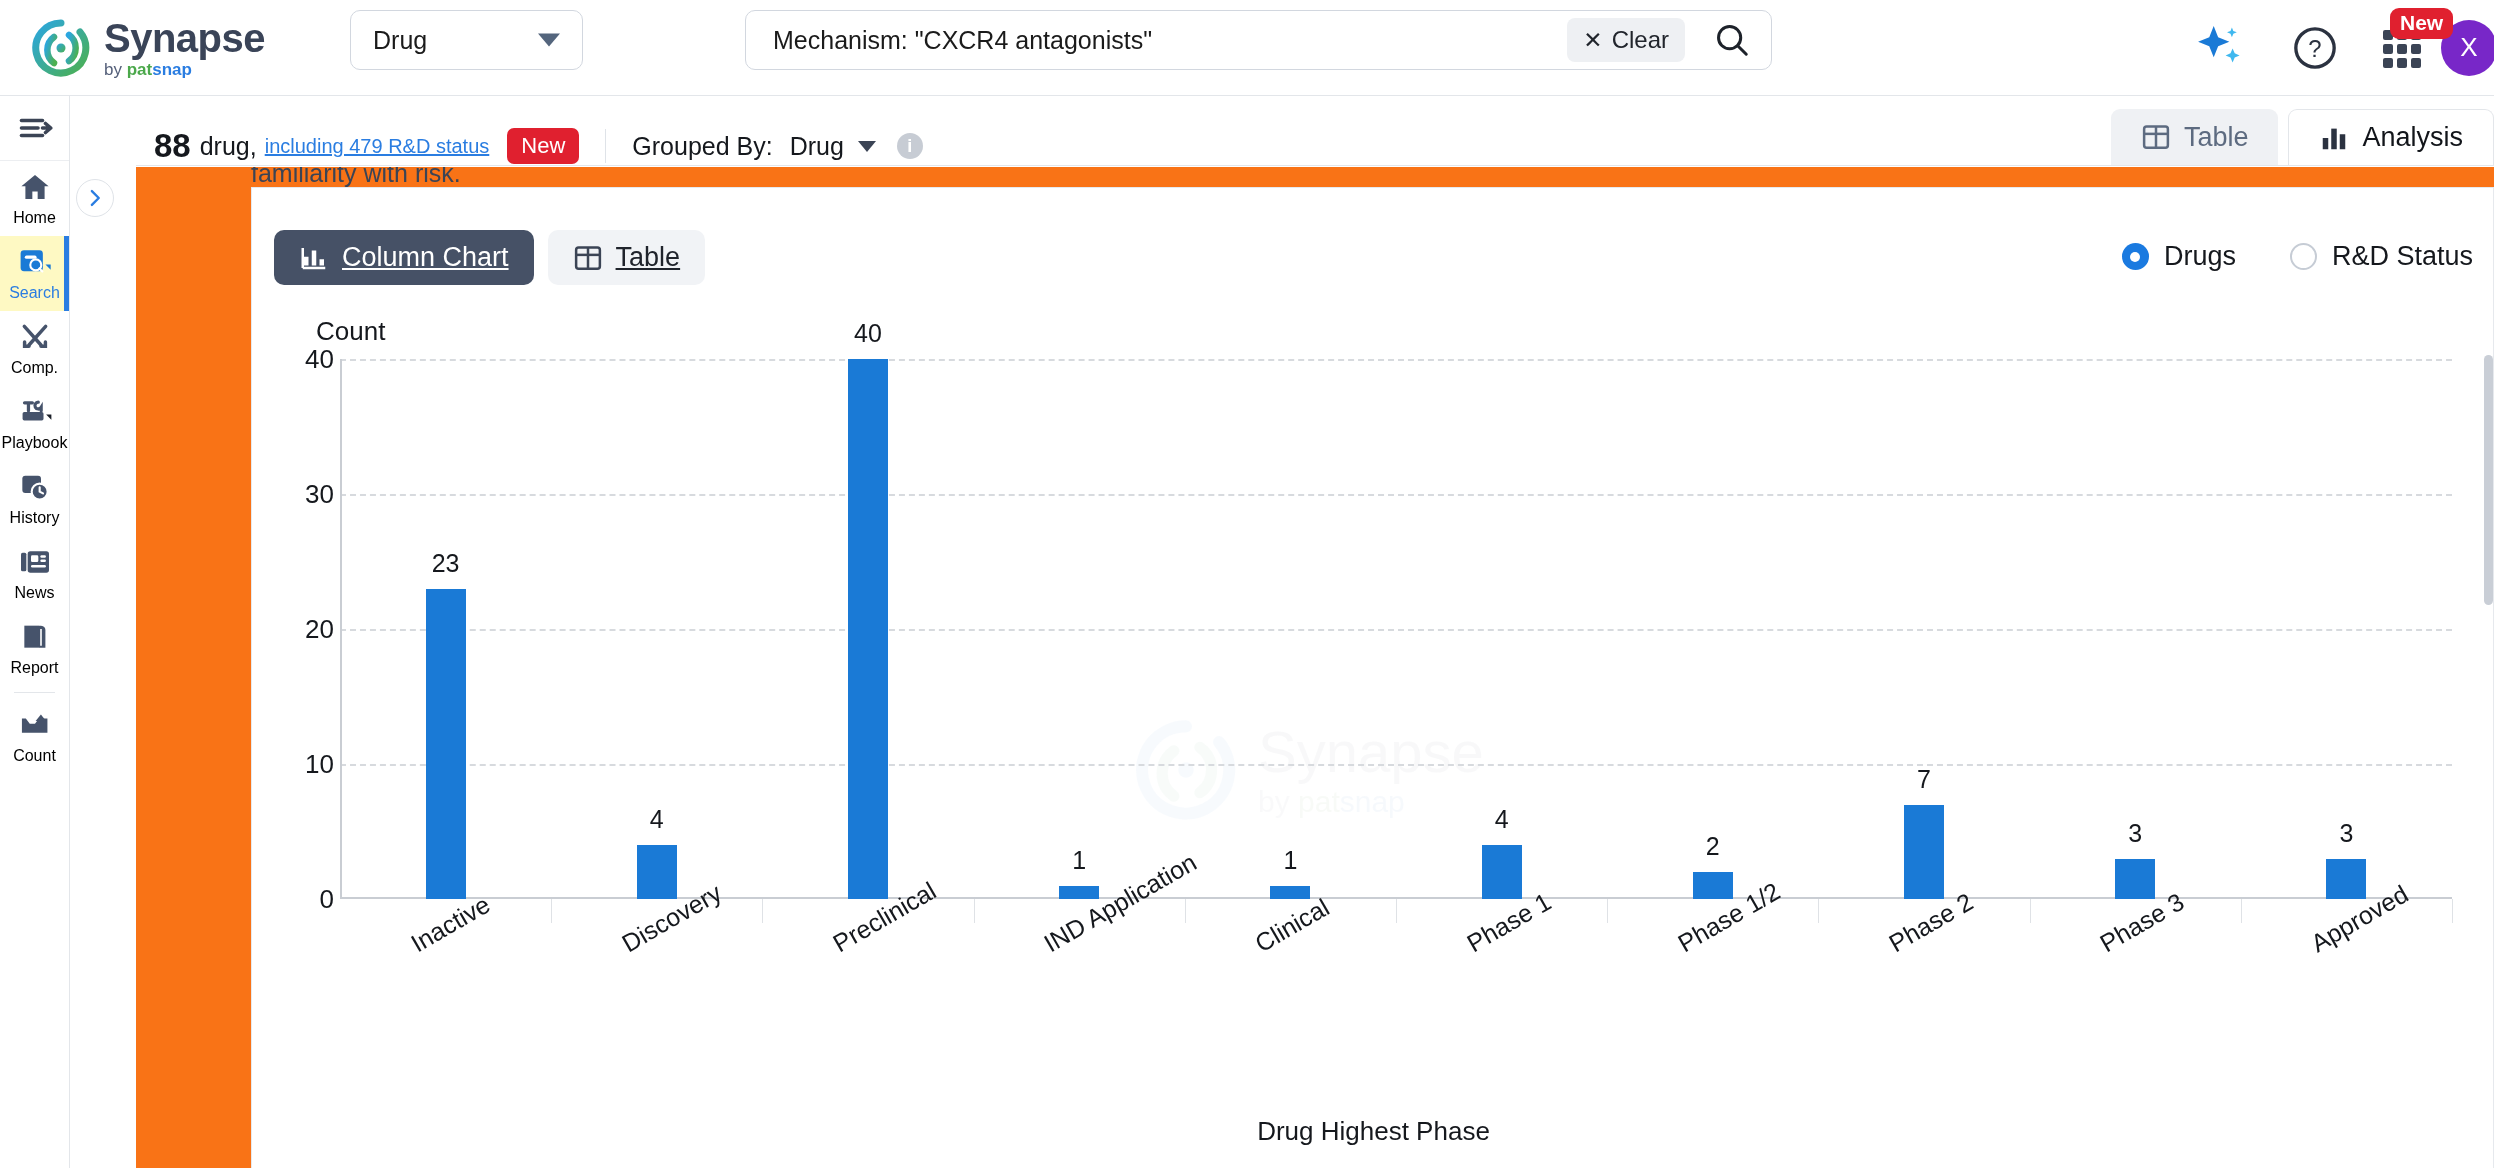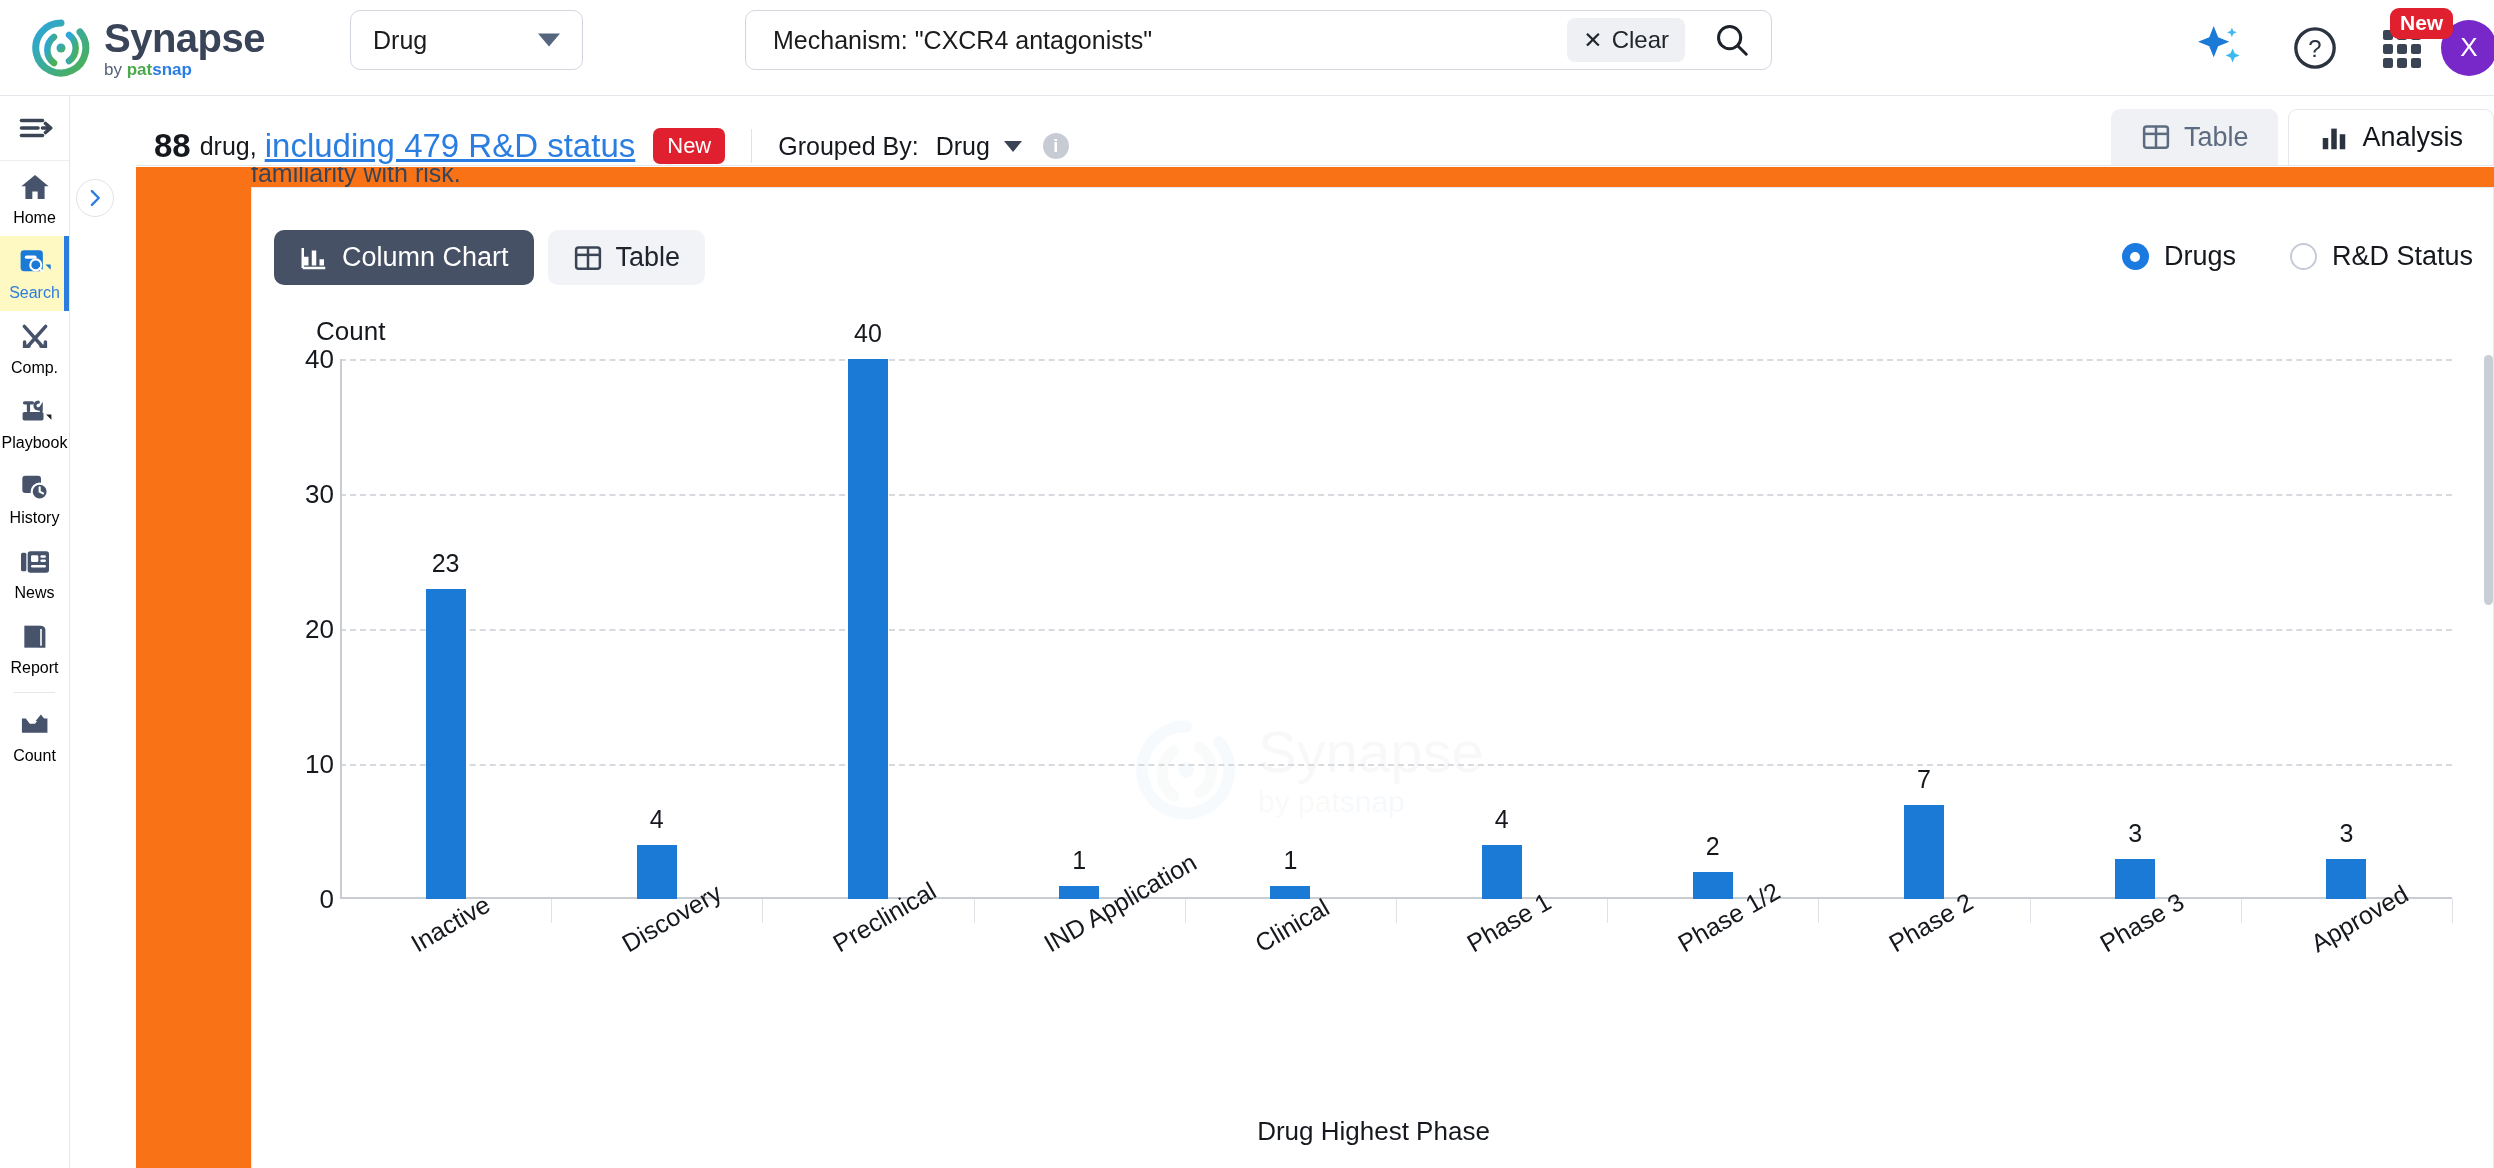--- a/index.html
+++ b/index.html
@@ -133,21 +133,21 @@
   
   .resultbar {
     position: absolute; left: 136px; top: 96px;
     width: 2358px; height: 70px;
     background: #fff; border-bottom: 1px solid #e3e6ea;
     display: flex; align-items: flex-end;
   }
   .count-num { font-size: 33px; font-weight: bold; color: #15181d; }
   .count-word { font-size: 25px; color: #15181d; margin-left: 9px; }
   .rd-link {
-    font-size: 33px; color: #2a7de1; text-decoration: underline; margin-left: 8px;
+    font-size: 20px; color: #2a7de1; text-decoration: underline; margin-left: 8px;
   }
   .pill-new {
     background: #e0202f; color: #fff; font-size: 22px;
     border-radius: 7px; padding: 5px 14px; margin-left: 18px;
   }
   .vbar { width: 1px; height: 34px; background: #dfe3e8; margin: 0 26px; }
   .grouped-lbl { font-size: 25px; color: #15181d; }
   .grouped-val { font-size: 25px; color: #15181d; margin-left: 17px; }
   .grp-caret {
     width: 0; height: 0; margin-left: 14px;
@@ -185,21 +185,21 @@
     width: 2243px; height: 1000px;
     border: 1px solid #e6e9ed; border-left: 1px solid #e6e9ed;
     background: #fff;
   }
   .chart-toolbar {
     position: absolute; left: 22px; top: 42px;
     display: flex; align-items: center; gap: 14px;
   }
   .seg {
     display: flex; align-items: center; gap: 13px;
-    height: 55px; padding: 0 25px; border-radius: 10px; font-size: 27px;
+    height: 55px; padding: 0 25px; border-radius: 10px; font-size: 27px; text-decoration: underline;
   }
   .seg.on { background: #465166; color: #fff; }
   .seg.off { background: #f1f3f6; color: #20242c; }
 
   .radios {
     position: absolute; right: 20px; top: 53px;
     display: flex; align-items: center; gap: 54px;
   }
   .radio { display: flex; align-items: center; gap: 15px; font-size: 27px; color: #15181d; }
   .rdot { width: 27px; height: 27px; border-radius: 50%; border: 2px solid #c6ccd5; background: #fff; }

